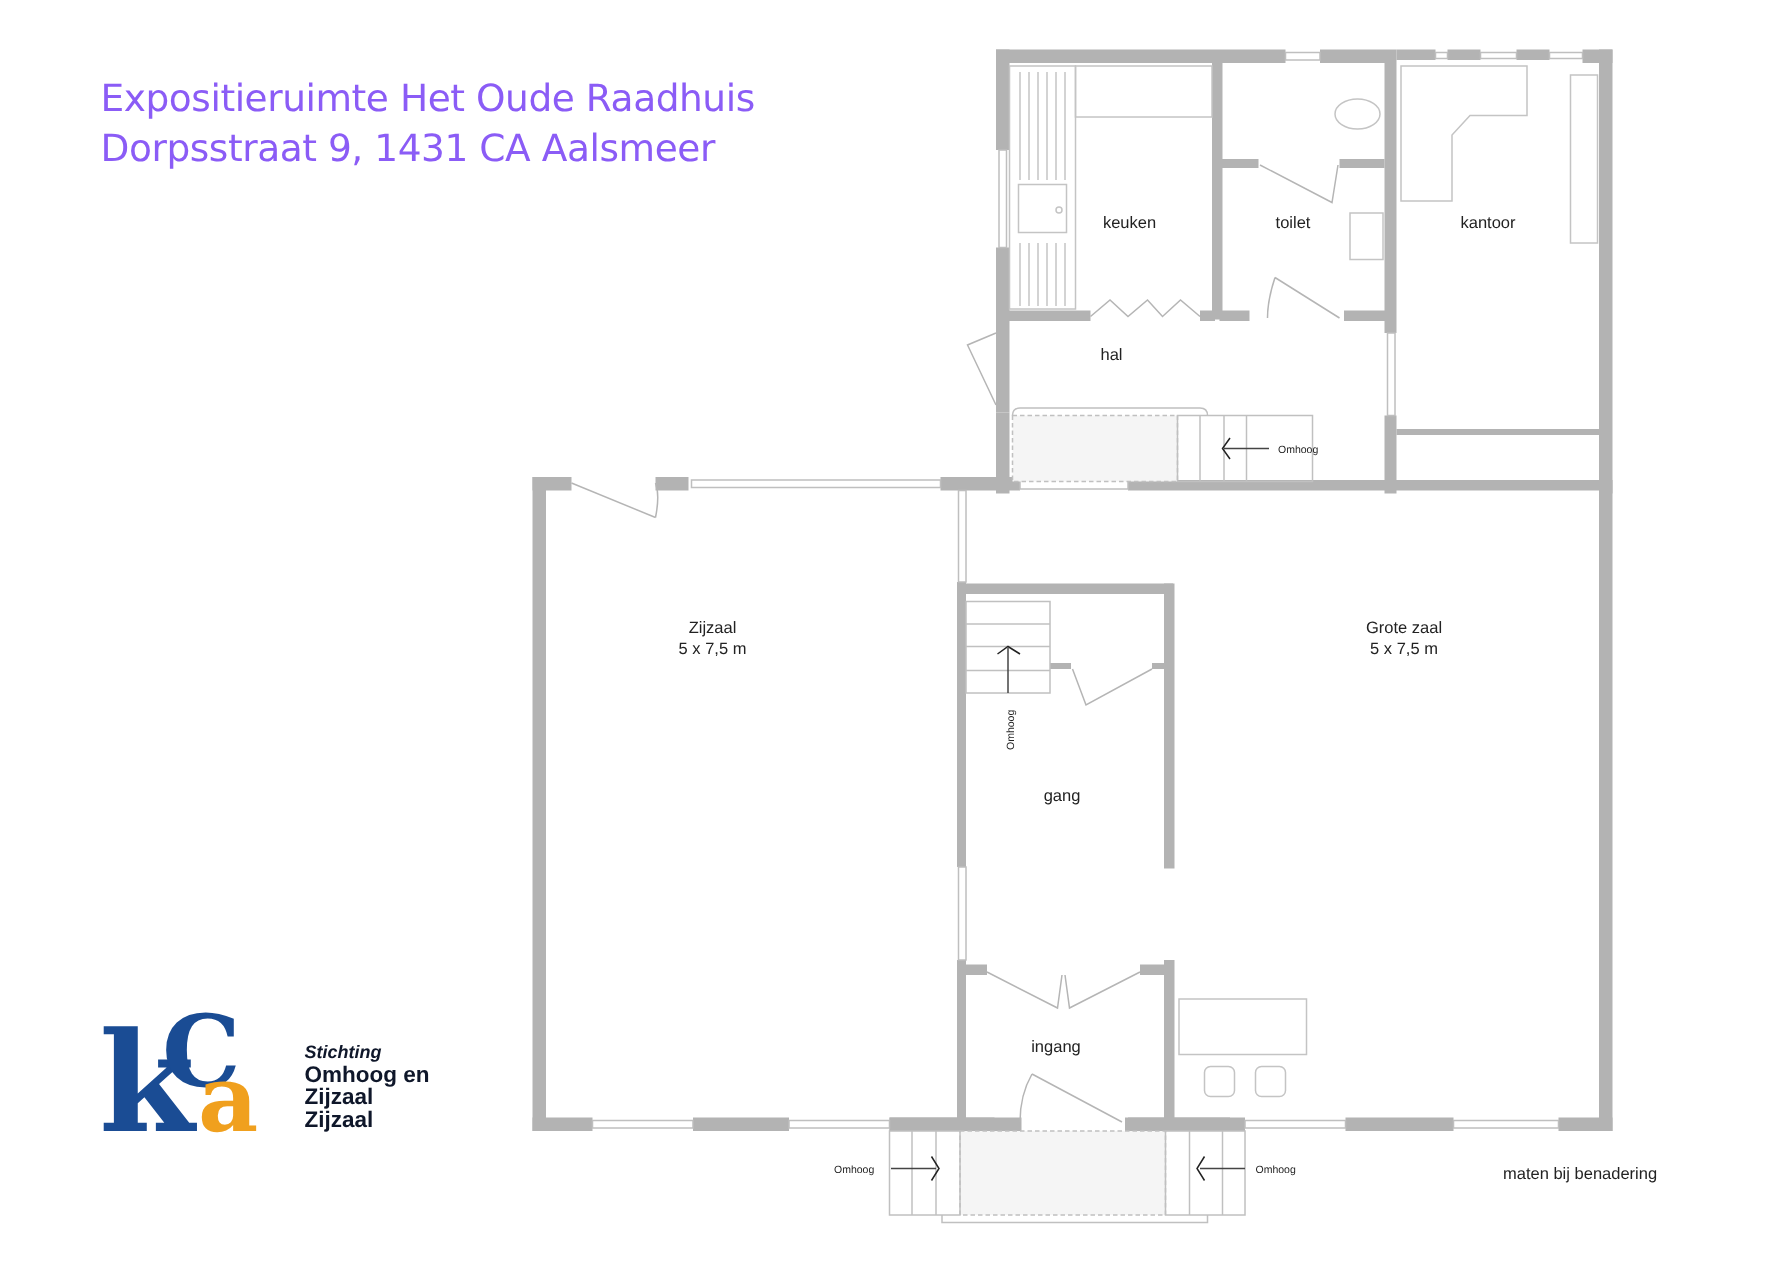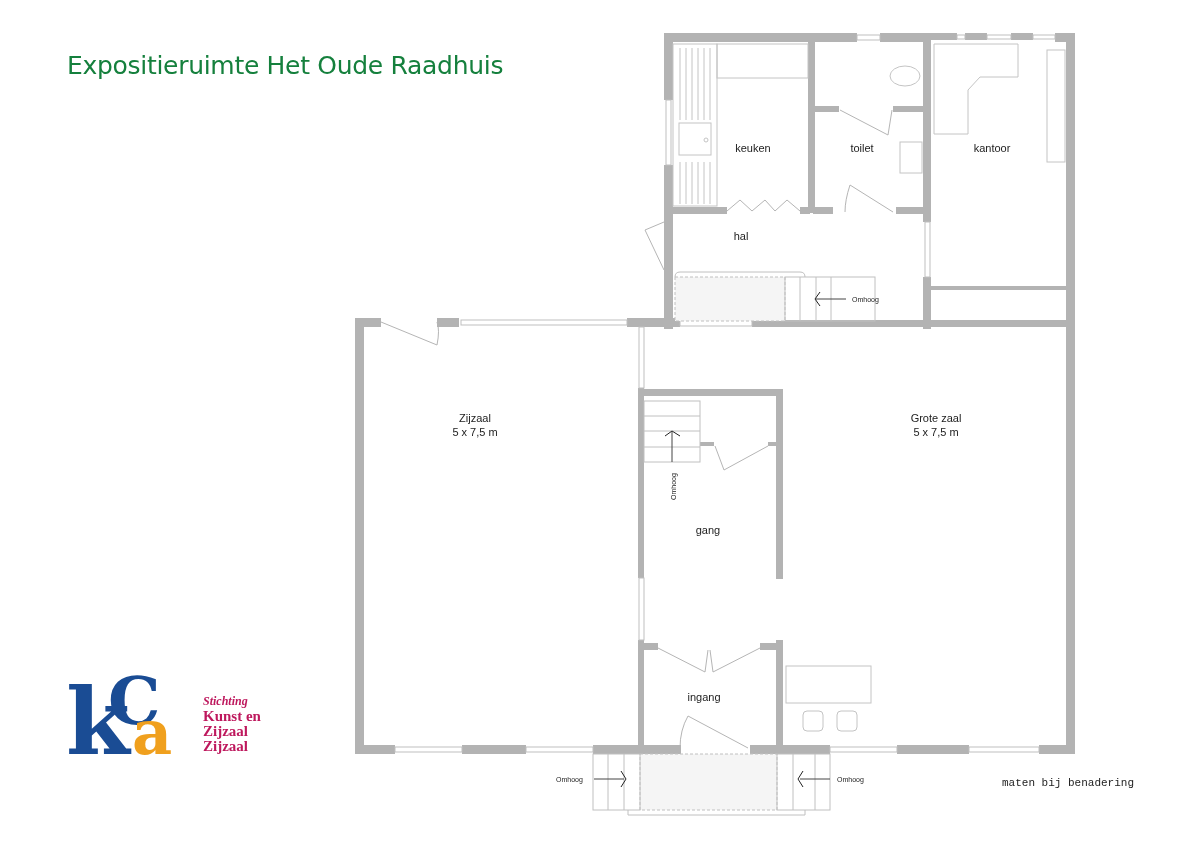--- a/index.html
+++ b/index.html
@@ -1,32 +1,33 @@
 <!DOCTYPE html>
 <html><head>
 <meta charset="utf-8">
 <style>
   html, body { margin:0; padding:0; background:#ffffff; }
   body { width:1191px; height:842px; position:relative; overflow:hidden; font-family:"DejaVu Sans", sans-serif; color:#111; }
-  .title { position:absolute; left:67px; top:49px; font-family:"DejaVu Sans", sans-serif; font-size:25px; line-height:33px; font-weight:500; color:#15803d; letter-spacing:-0.3px; }
+  .title { position:absolute; left:67px; top:49px; font-family:"DejaVu Sans", sans-serif; font-size:25px; line-height:33px; font-weight:500; color:#8b5cf6; letter-spacing:-0.3px; }
   .title div { white-space:nowrap; }
   .plan { position:absolute; left:0; top:0; }
   .lbl { font-family:"Liberation Sans", sans-serif; font-size:11px; fill:#222; text-anchor:middle; }
   .small { font-family:"Liberation Sans", sans-serif; font-size:7px; fill:#222; }
-  .note { position:absolute; left:966px; top:777px; font-family:Liberation Mono, monospace; font-size:11px; color:#222;padding-left:36px; }
+  .note { position:absolute; left:966px; top:777px; font-family:Liberation Sans, sans-serif; font-size:11px; color:#222;padding-left:36px; }
   .logo { position:absolute; left:66px; top:666px; width:220px; height:95px; }
-  .logo-text { position:absolute; left:203px; top:694px; font-family:Liberation Serif, serif; color:#be185d; line-height:15px; }
+  .logo-text { position:absolute; left:203px; top:694px; font-family:Liberation Sans, sans-serif; color:#0f172a; line-height:15px; }
   .logo-text .st { font-style:italic; font-size:12px; font-weight:bold; }
   .logo-text .ln { font-size:15px; font-weight:bold; }
 </style>
 </head>
 <body>
 
 <div class="title">
   <div>Expositieruimte Het Oude Raadhuis</div>
+  <div>Dorpsstraat 9, 1431 CA Aalsmeer</div>
 </div>
 
 <svg class="plan" width="1191" height="842" viewBox="0 0 1191 842" xmlns="http://www.w3.org/2000/svg">
   <g fill="#b3b3b3">
 
     <rect x="664" y="33" width="193" height="9"></rect>
     <rect x="880" y="33" width="51" height="9"></rect>
     <rect x="931" y="33" width="26" height="7"></rect>
     <rect x="965" y="33" width="22" height="7"></rect>
     <rect x="1011" y="33" width="22" height="7"></rect>
@@ -199,16 +200,16 @@
 
 <div class="note">maten bij benadering</div>
 
 <svg class="logo" viewBox="0 0 220 95" xmlns="http://www.w3.org/2000/svg">
   <text x="0" y="88" font-family="DejaVu Serif, serif" font-size="92" font-weight="bold" fill="#1a4c94">k</text>
   <text x="42" y="58" font-family="DejaVu Serif, serif" font-size="66" font-weight="bold" fill="#1a4c94">C</text>
   <text x="66" y="88" font-family="DejaVu Serif, serif" font-size="62" font-weight="bold" fill="#f0a01e">a</text>
 </svg>
 <div class="logo-text">
   <div class="st">Stichting</div>
-  <div class="ln">Kunst en</div>
+  <div class="ln">Omhoog en</div>
   <div class="ln">Zijzaal</div>
   <div class="ln">Zijzaal</div>
 </div>
 
 </body></html>

